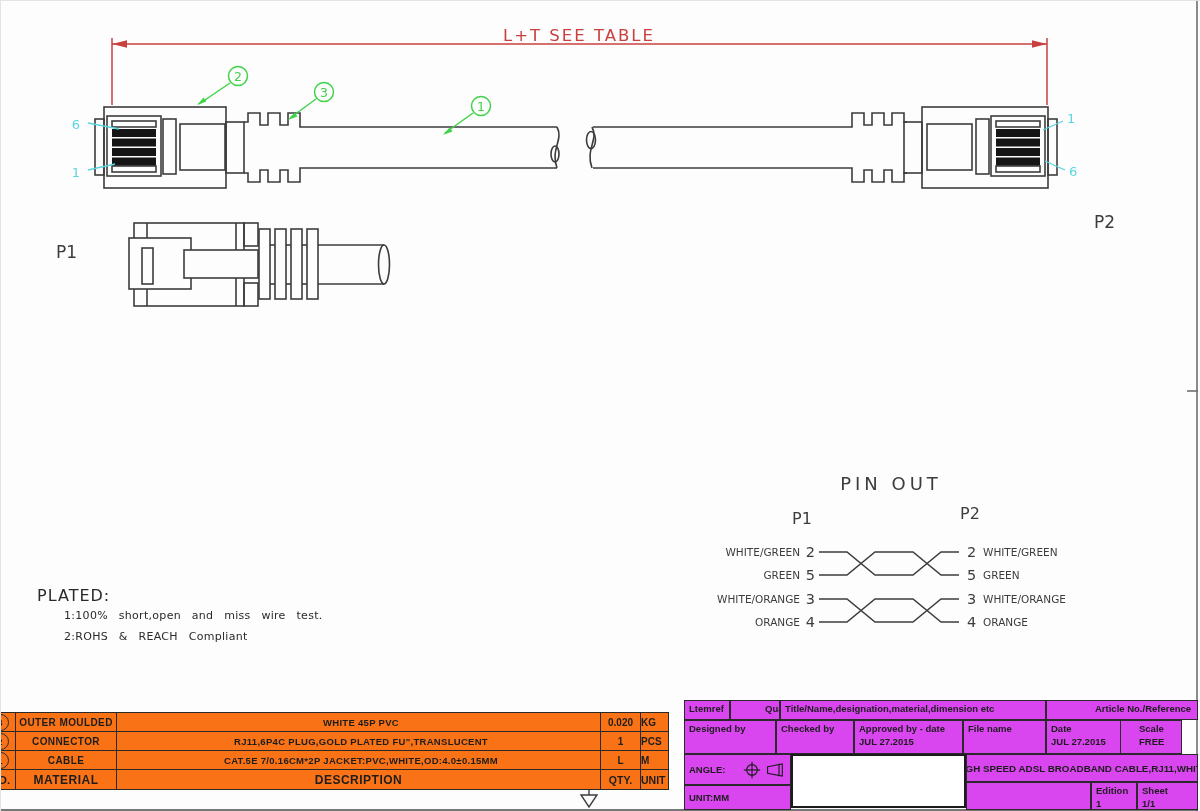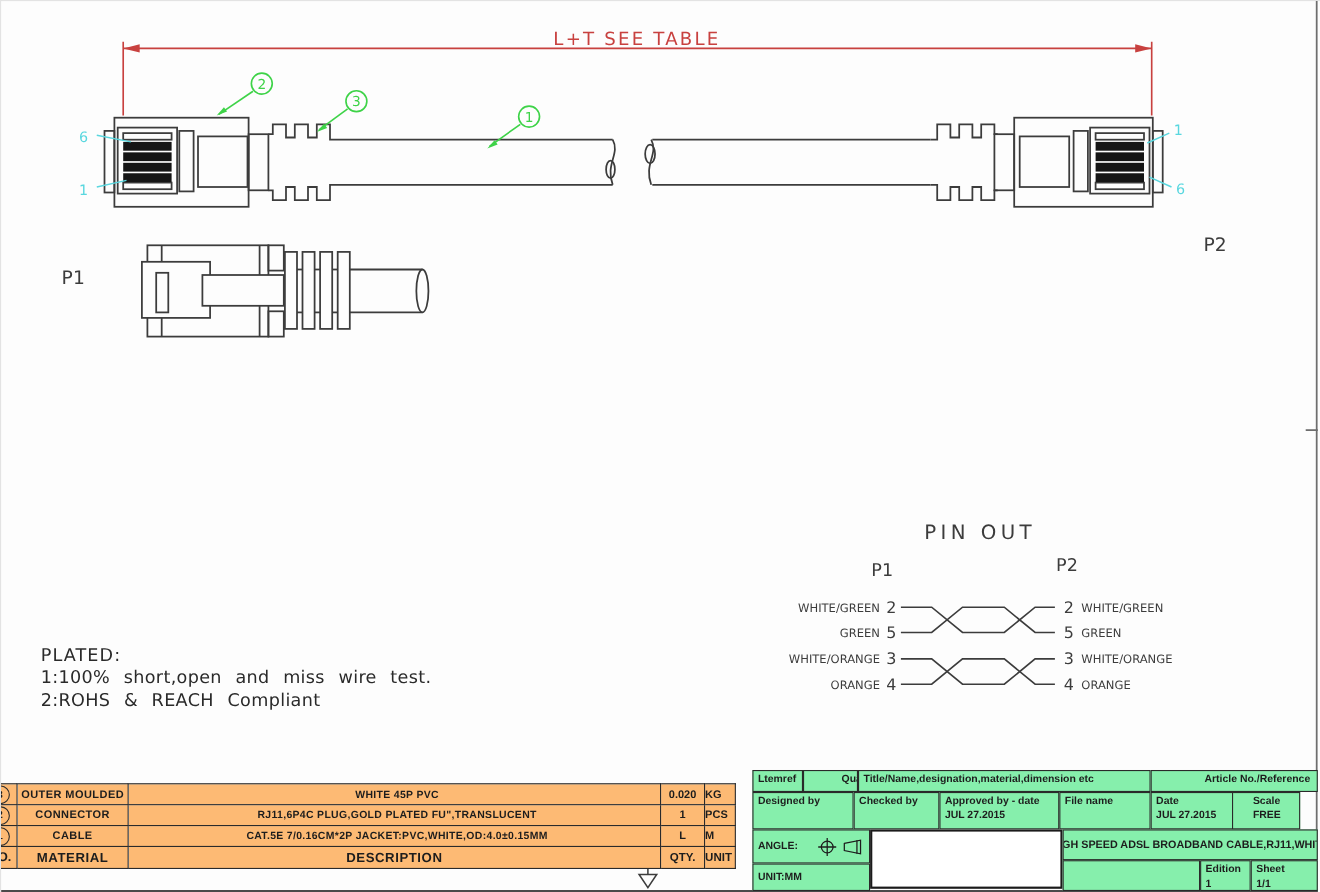--- a/index.html
+++ b/index.html
@@ -6,43 +6,43 @@
   #stage{
     position:relative;width:1200px;height:811px;background:#fdfdfd;
     overflow:hidden;font-family:"Liberation Sans",sans-serif;
     border-top:1px solid #e3e3e3;border-left:1px solid #e3e3e3;box-sizing:border-box;
   }
   svg text{font-family:"DejaVu Sans",sans-serif;}
   .cadtext{fill:#3c3c3c;}
   
   #notes{position:absolute;left:36px;top:585px;color:#2a2a2a;}
   #notes .hd{font-size:16px;letter-spacing:1px;font-family:"DejaVu Sans",sans-serif;}
-  #notes .ln{font-size:16px;line-height:21px;word-spacing:7px;
+  #notes .ln{font-size:11px;margin-left:27px;line-height:21px;word-spacing:7px;
              letter-spacing:.3px;font-family:"DejaVu Sans",sans-serif;}
   #notes .ln:first-of-type{margin-top:25px;}
   
   #bom{position:absolute;left:-17px;top:711px;border-collapse:collapse;table-layout:fixed;}
   #bom td{border:1.4px solid #2a2a2a;color:#1d1d1d;font-weight:bold;
-          overflow:hidden;white-space:nowrap;padding:0;height:18px;background:#fdba74;}
+          overflow:hidden;white-space:nowrap;padding:0;height:18px;background:#f97316;}
   #bom .c-no{width:30px;text-align:center;font-size:10px;}
   #bom .c-mat{width:100px;text-align:center;font-size:10px;letter-spacing:.4px;}
   #bom .c-desc{width:478px;text-align:center;font-size:9.5px;padding-left:5px;letter-spacing:.3px;}
   #bom .c-qty{width:39px;text-align:center;font-size:10px;}
   #bom .c-unit{width:27px;text-align:left;font-size:10px;}
   #bom tr.hdr td{height:19px;}
   #bom tr.hdr .c-mat,#bom tr.hdr .c-desc{font-size:12px;letter-spacing:.5px;}
   #bom tr.hdr .c-qty,#bom tr.hdr .c-unit{font-size:10.5px;}
   #bom tr.hdr .c-no{font-size:11.5px;}
   .circ{display:inline-block;width:15px;height:15px;line-height:15px;border:1.3px solid #2a2a2a;
         border-radius:50%;font-size:9.5px;vertical-align:middle;}
   
   #tb{position:absolute;left:683px;top:699px;width:514px;height:110px;color:#1d1d1d;}
   .tbcell{position:absolute;border:1.3px solid #2a2a2a;box-sizing:border-box;
           font-size:9.5px;font-weight:bold;padding:2px 4px;line-height:11px;
-          overflow:hidden;white-space:nowrap;background:#86efac;}
+          overflow:hidden;white-space:nowrap;background:#d946ef;}
   .tbcell .v{margin-top:2px;}
   #tb-box{position:absolute;border:2.6px solid #1b1b1b;box-sizing:border-box;background:#fff;}
   #tb-title{display:flex;align-items:center;justify-content:center;font-size:9.8px;padding:0 2px;}
   #tb-angle{display:flex;align-items:center;gap:6px;}
 </style>
 </head>
 <body>
 
 <div id="stage">
 

